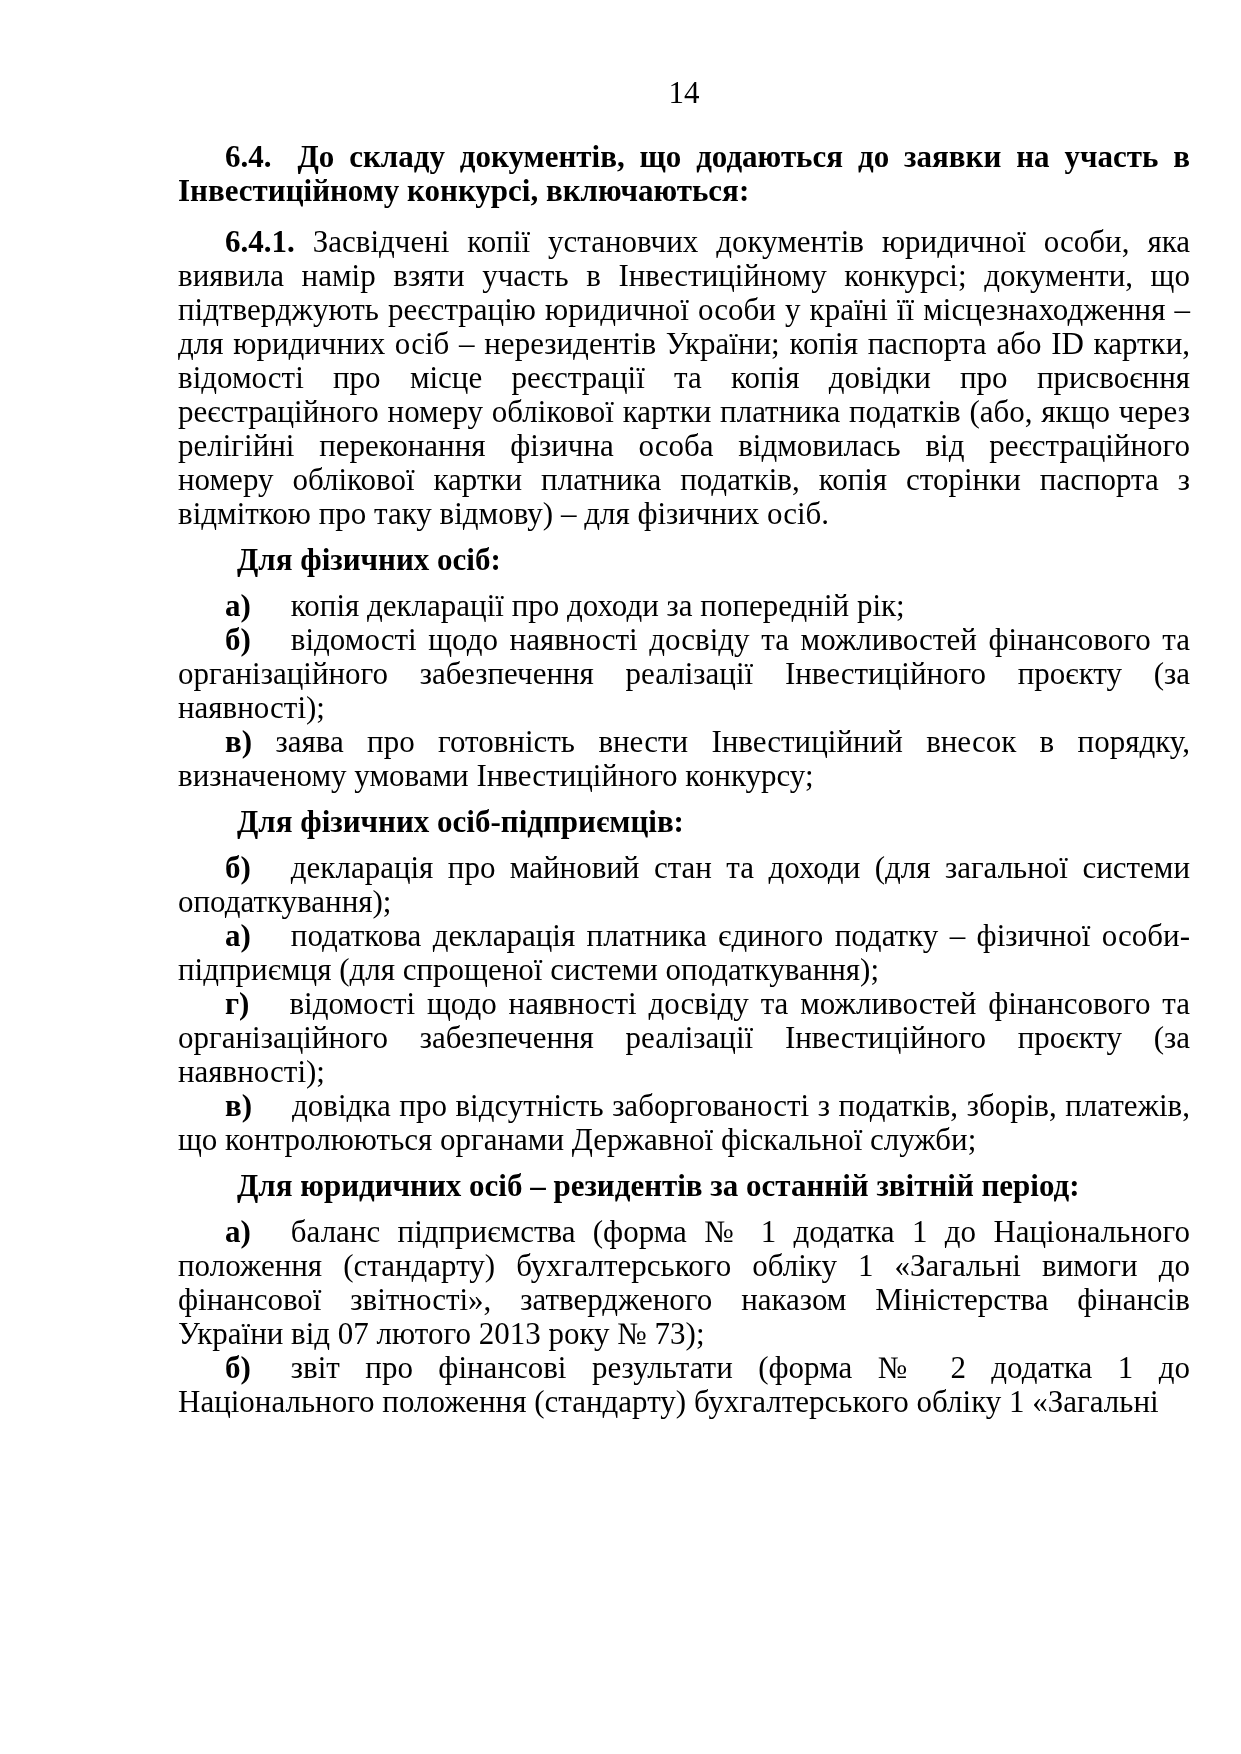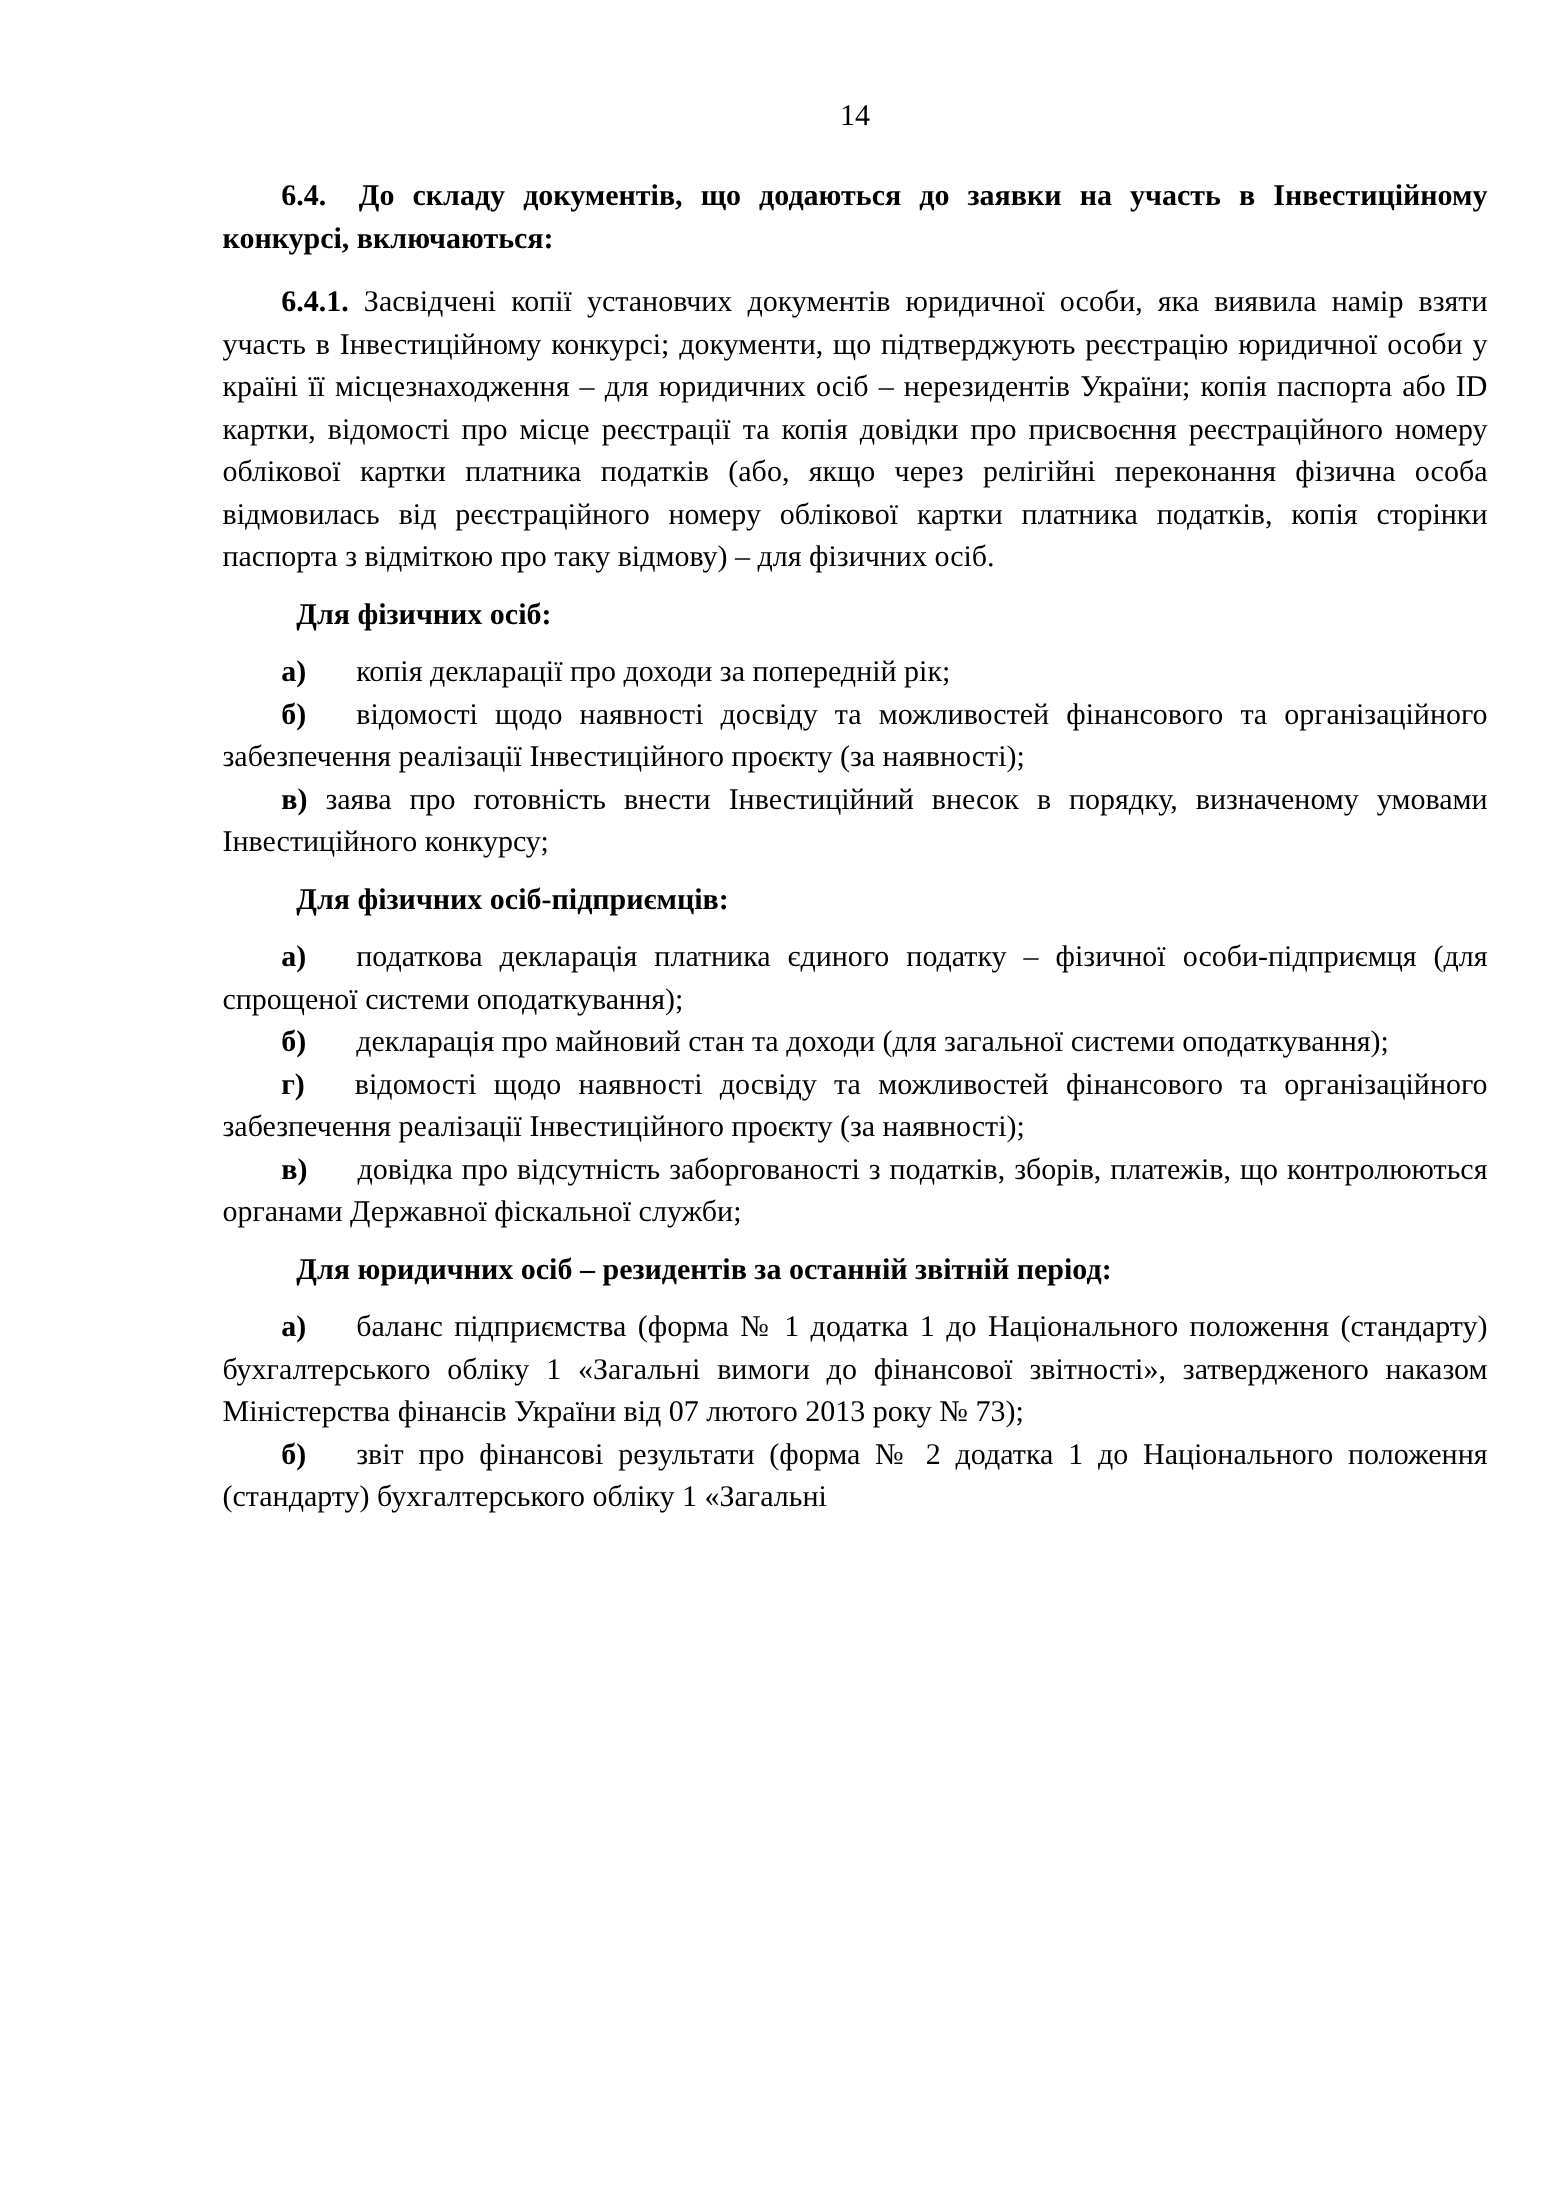--- a/index.html
+++ b/index.html
@@ -3,21 +3,21 @@
 <meta charset="utf-8">
 <style>
   html, body { margin: 0; padding: 0; background: #ffffff; }
   .page {
     position: relative;
     width: 1241px;
     height: 1754px;
     background: #ffffff;
     color: #000000;
     font-family: "Liberation Serif", "DejaVu Serif", serif;
-    font-size: 24px;
+    font-size: 31px;
     line-height: 34px;
     overflow: hidden;
     box-sizing: border-box;
     padding: 0 51px 0 178px;
   }
   .pagenum {
     text-align: center;
     padding-top: 76px;
     margin: 0;
   }
@@ -62,23 +62,23 @@
 
   <p class="item"><span class="marker">а)</span><span class="gap-tab"></span><span>копія декларації про доходи за попередній рік;</span></p>
 
   <p class="item"><span class="marker">б)</span><span class="gap-tab"></span><span>відомості щодо наявності досвіду та можливостей фінансового та організаційного забезпечення реалізації Інвестиційного проєкту (за наявності);</span></p>
 
   <p class="item"><span class="marker">в)</span> <span>заява про готовність внести Інвестиційний внесок в порядку, визначеному умовами Інвестиційного конкурсу;</span></p>
 
 
   <p class="sub">Для фізичних осіб-підприємців:</p>
 
+  <p class="item"><span class="marker">б)</span><span class="gap-tab"></span><span>декларація про майновий стан та доходи (для загальної системи оподаткування);</span></p>
+
   <p class="item"><span class="marker">а)</span><span class="gap-tab"></span><span>податкова декларація платника єдиного податку – фізичної особи-підприємця (для спрощеної системи оподаткування);</span></p>
-
-  <p class="item"><span class="marker">б)</span><span class="gap-tab"></span><span>декларація про майновий стан та доходи (для загальної системи оподаткування);</span></p>
 
   <p class="item"><span class="marker">г)</span><span class="gap-tab"></span><span>відомості щодо наявності досвіду та можливостей фінансового та організаційного забезпечення реалізації Інвестиційного проєкту (за наявності);</span></p>
 
   <p class="item"><span class="marker">в)</span><span class="gap-tab"></span><span>довідка про відсутність заборгованості з податків, зборів, платежів, що контролюються органами Державної фіскальної служби;</span></p>
 
 
 
   <p class="sub">Для юридичних осіб – резидентів за останній звітній період:</p>
 
   <p class="item"><span class="marker">а)</span><span class="gap-tab"></span><span>баланс підприємства (форма № 1 додатка 1 до Національного положення (стандарту) бухгалтерського обліку 1 «Загальні вимоги до фінансової звітності», затвердженого наказом Міністерства фінансів України від 07 лютого 2013 року № 73);</span></p>

